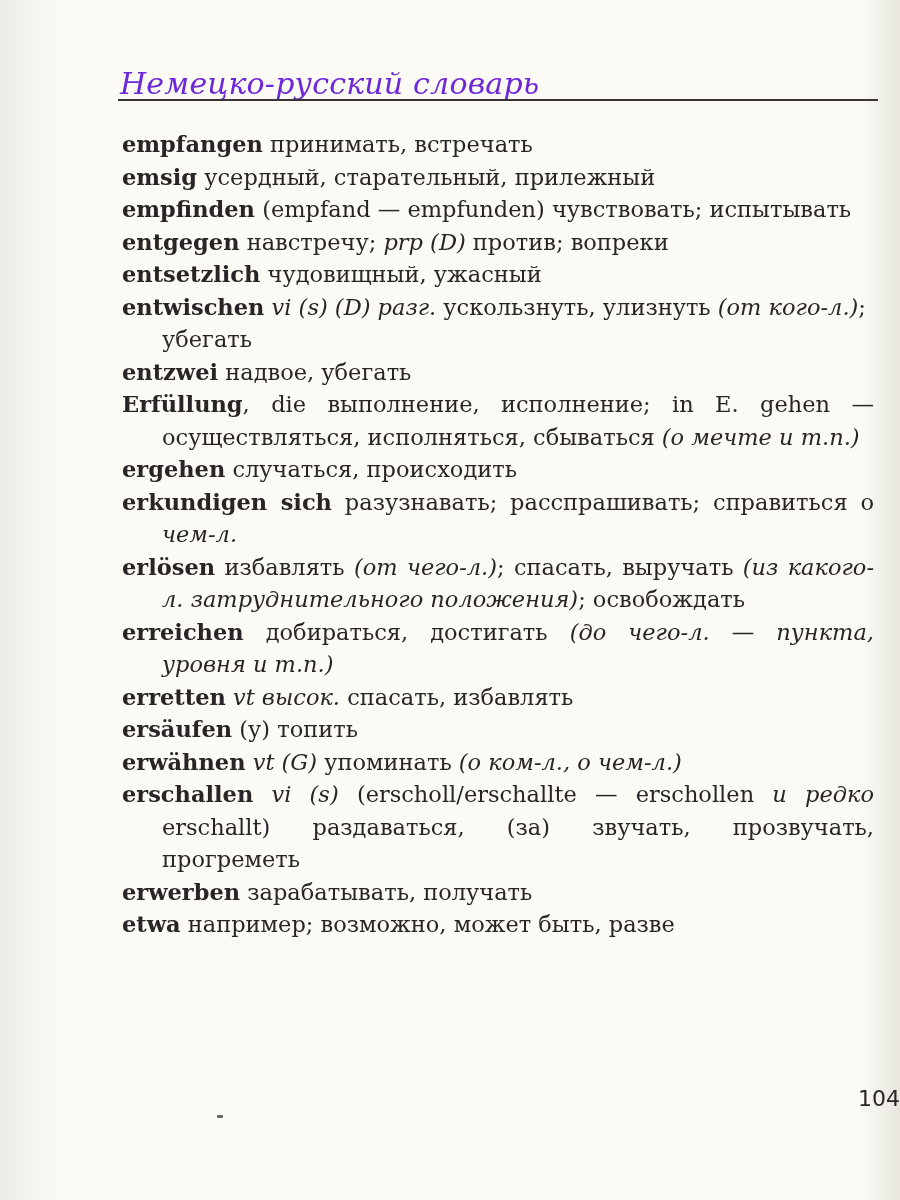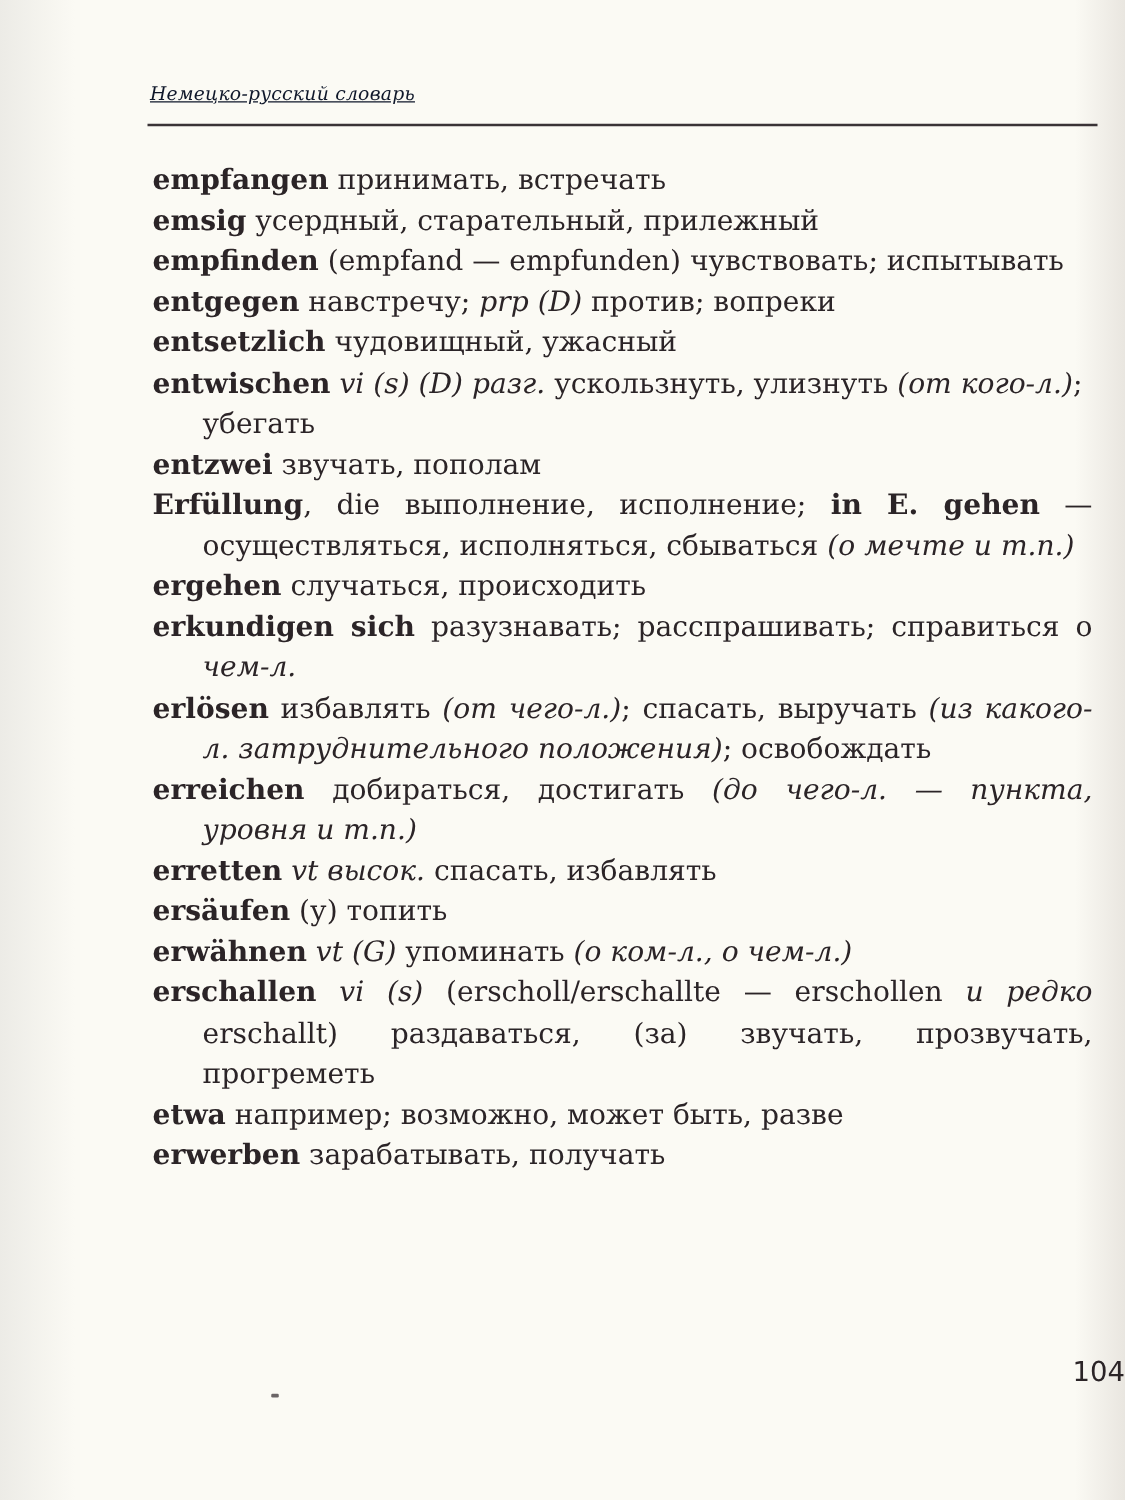--- a/index.html
+++ b/index.html
@@ -12,34 +12,34 @@
   .page-shadow {
     position:absolute; left:0; top:0; width:60px; height:1200px;
     background:linear-gradient(to right, #ecebe6, rgba(251,250,244,0));
   }
   .right-bleed {
     position:absolute; right:0; top:0; width:40px; height:1200px;
     background:linear-gradient(to left, #e9e6e0, rgba(251,250,244,0));
   }
   .running-head {
     position:absolute; left:120px; top:66px;
-    font-style:italic; font-size:15px; letter-spacing:0.2px; color:#0f172a;text-decoration:underline;
+    font-style:italic; font-size:30px; letter-spacing:0.2px; color:#6d28d9;
   }
   .rule {
     position:absolute; left:118px; top:99px; width:760px; height:2px; background:#3a3336;
   }
   .entries {
     position:absolute; left:122px; top:128px; width:752px;
     font-size:22.5px; line-height:32.5px;
   }
   .entry { margin:0; text-indent:-40px; padding-left:40px; text-align:justify; }
   .entry.left { text-align:left; }
   .hw { font-weight:bold;text-align:right; }
   .it { font-style:italic; }
-  .b { font-weight:bold;margin-top:48px; }
+  .b { font-weight:normal;margin-top:48px; }
   .page-number {
     position:absolute; left:0; width:100%; top:1086px; text-align:right;
     font-family:"DejaVu Sans", "Liberation Sans", sans-serif;
     font-size:22px; color:#2b2427;
   }
   .speck { position:absolute; left:217px; top:1115px; width:6px; height:3px; background:#6b6566; border-radius:1px; }
 </style>
 </head>
 <body>
 
@@ -49,28 +49,28 @@
 <div class="running-head">Немецко-русский словарь</div>
 <div class="rule"></div>
 
 <div class="entries" id="entries">
     <p class="entry left"><span class="hw">empfangen</span><span class=""> принимать, встречать</span></p>
     <p class="entry left"><span class="hw">emsig</span><span class=""> усердный, старательный, прилежный</span></p>
     <p class="entry"><span class="hw">empfinden</span><span class=""> (empfand — empfunden) чувствовать; испытывать</span></p>
     <p class="entry left"><span class="hw">entgegen</span><span class=""> навстречу; </span><span class="it">prp (D)</span><span class=""> против; вопреки</span></p>
     <p class="entry left"><span class="hw">entsetzlich</span><span class=""> чудовищный, ужасный</span></p>
     <p class="entry left"><span class="hw">entwischen</span><span class="it"> vi (s) (D) разг.</span><span class=""> ускользнуть, улизнуть </span><span class="it">(от кого-л.)</span><span class="">; убегать</span></p>
-    <p class="entry left"><span class="hw">entzwei</span><span class=""> звучать, пополам</span></p>
+    <p class="entry left"><span class="hw">entzwei</span><span class=""> надвое, убегать</span></p>
     <p class="entry"><span class="hw">Erfüllung</span><span class="">, die выполнение, исполнение; </span><span class="b">in E. gehen</span><span class=""> — осуществляться, исполняться, сбываться </span><span class="it">(о мечте и т.п.)</span></p>
     <p class="entry left"><span class="hw">ergehen</span><span class=""> случаться, происходить</span></p>
     <p class="entry"><span class="hw">erkundigen sich</span><span class=""> разузнавать; расспрашивать; справиться о </span><span class="it">чем-л.</span></p>
     <p class="entry"><span class="hw">erlösen</span><span class=""> избавлять </span><span class="it">(от чего-л.)</span><span class="">; спасать, выручать </span><span class="it">(из какого-л. затруднительного положения)</span><span class="">; освобождать</span></p>
     <p class="entry"><span class="hw">erreichen</span><span class=""> добираться, достигать </span><span class="it">(до чего-л. — пункта, уровня и т.п.)</span></p>
     <p class="entry left"><span class="hw">erretten</span><span class="it"> vt высок.</span><span class=""> спасать, избавлять</span></p>
     <p class="entry left"><span class="hw">ersäufen</span><span class=""> (у) топить</span></p>
     <p class="entry left"><span class="hw">erwähnen</span><span class="it"> vt (G)</span><span class=""> упоминать </span><span class="it">(о ком-л., о чем-л.)</span></p>
     <p class="entry"><span class="hw">erschallen</span><span class="it"> vi (s)</span><span class=""> (erscholl/erschallte — erschollen </span><span class="it">и редко</span><span class=""> erschallt) раздаваться, (за) звучать, прозвучать, прогреметь</span></p>
+    <p class="entry left"><span class="hw">erwerben</span><span class=""> зарабатывать, получать</span></p>
     <p class="entry left"><span class="hw">etwa</span><span class=""> например; возможно, может быть, разве</span></p>
-    <p class="entry left"><span class="hw">erwerben</span><span class=""> зарабатывать, получать</span></p>
   </div>
 
 <div class="page-number">104</div>
 <div class="speck"></div>
 
 </body></html>

